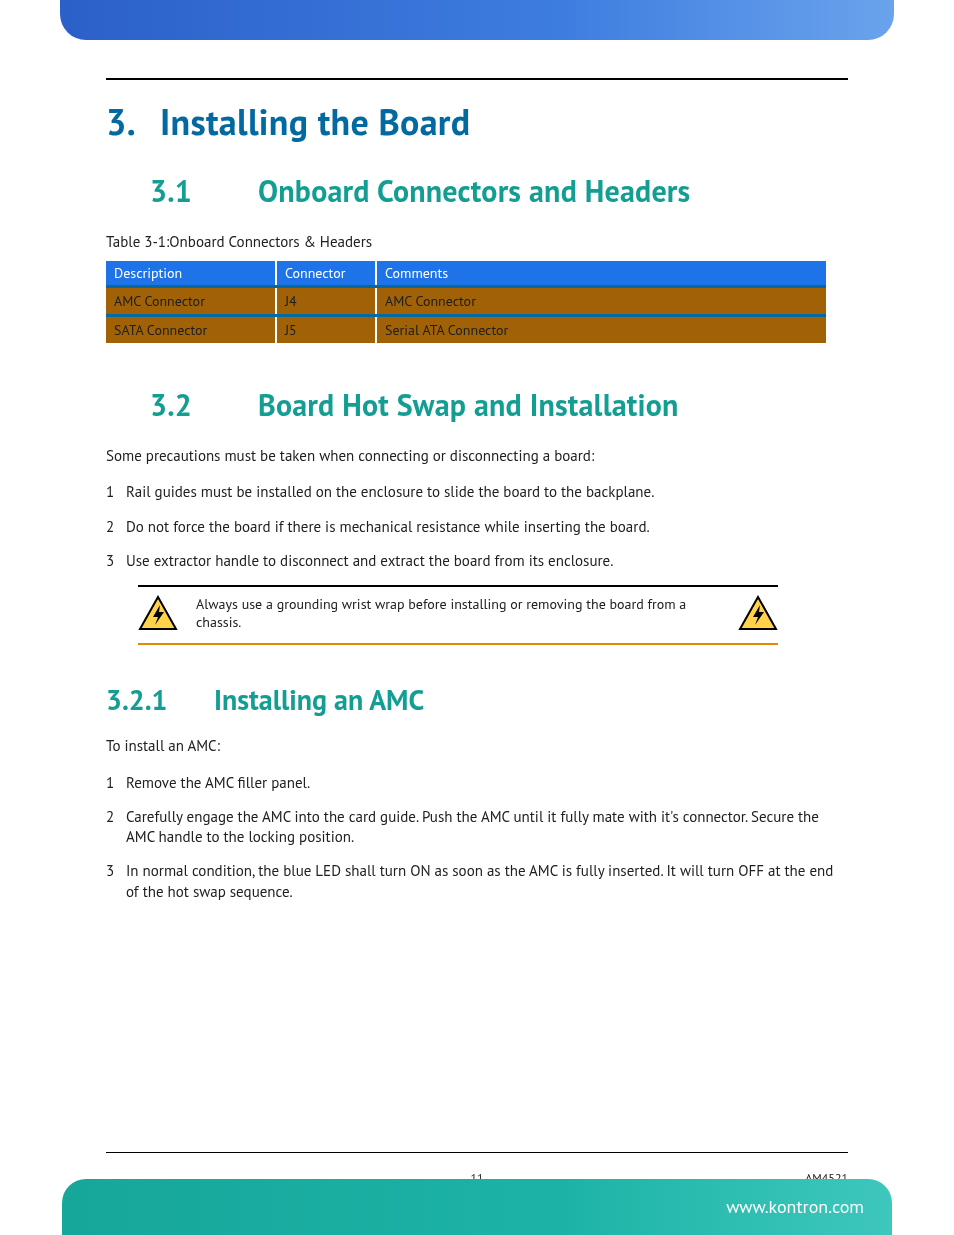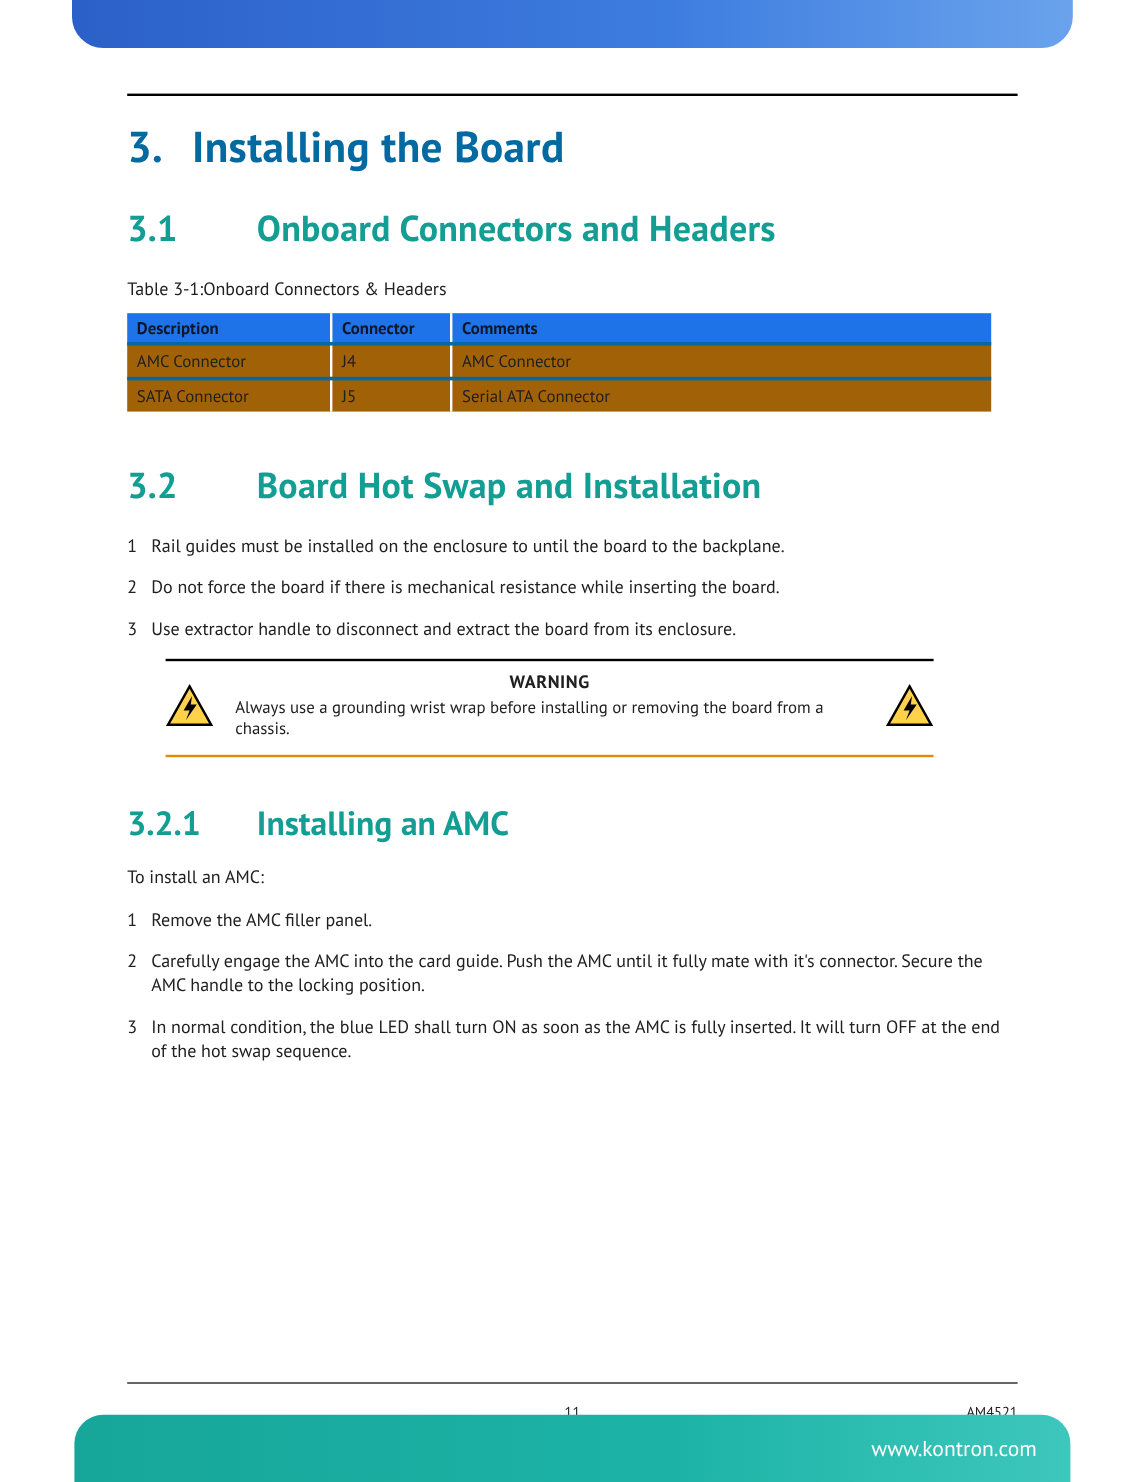--- a/index.html
+++ b/index.html
@@ -37,42 +37,42 @@
     margin-bottom: 26px;
   }
   h1.chapter .num { display: inline-block; width: 54px; }
   h2.section {
     font-size: 30px;
     font-weight: 700;
     color: #149e93;
     letter-spacing: 0.2px;
     margin-bottom: 22px;
   }
-  h2.section .num { display: inline-block; width: 108px; }
+  h2.section .num { display: inline-block; width: 108px; margin-left: 44px; }
   h3.subsection {
     font-size: 28px;
     font-weight: 700;
     color: #149e93;
     margin-bottom: 18px;
   }
   h3.subsection .num { display: inline-block; width: 108px; }
   .caption {
     font-size: 15px;
     margin-bottom: 10px;
   }
   table.conn {
     width: 720px;
     border-collapse: collapse;
     font-size: 14px;
     margin-bottom: 42px;
   }
   table.conn th {
     background: #1f73e8;
-    color: #0f172a;
-    font-weight: 700;
+    color: #ffffff;
+    font-weight: 400;
     text-align: left;
     padding: 3px 8px;
     border-right: 2px solid #fff;
   }
   table.conn th:last-child { border-right: none; }
   table.conn td {
     background: #a16207;
     padding: 4px 8px;
     border-top: 3px solid #0369a1;
     border-right: 2px solid #fff;
@@ -183,45 +183,45 @@
         <td>J5</td>
         <td>Serial ATA Connector</td>
       </tr>
     </tbody>
   </table>
 
   <h2 class="section">
     <span class="num">3.2</span><span>Board Hot Swap and Installation</span>
   </h2>
 
+  <p class="body">Some precautions must be taken when connecting or disconnecting a board:</p>
 
   <ol class="steps">
     <li>
         <span class="n">1</span>
-        <span class="t">Rail guides must be installed on the enclosure to until the board to the backplane.</span>
+        <span class="t">Rail guides must be installed on the enclosure to slide the board to the backplane.</span>
       </li>
     <li>
         <span class="n">2</span>
         <span class="t">Do not force the board if there is mechanical resistance while inserting the board.</span>
       </li>
     <li>
         <span class="n">3</span>
         <span class="t">Use extractor handle to disconnect and extract the board from its enclosure.</span>
       </li>
   </ol>
 
   <div class="warn-box">
     <span class="warn-icon">
       <svg width="40" height="36" viewBox="0 0 40 36">
         <polygon points="20,2 38,34 2,34" fill="#ffd24a" stroke="#000" stroke-width="2"></polygon>
         <path d="M22 10 L15 22 L20 22 L17 30 L26 17 L21 17 Z" fill="#000"></path>
       </svg>
     </span>
     <div class="warn-text">
-      <div class="wtitle">WARNING</div>
       <div>Always use a grounding wrist wrap before installing or removing the board from a chassis.</div>
     </div>
     <span class="warn-icon">
       <svg width="40" height="36" viewBox="0 0 40 36">
         <polygon points="20,2 38,34 2,34" fill="#ffd24a" stroke="#000" stroke-width="2"></polygon>
         <path d="M22 10 L15 22 L20 22 L17 30 L26 17 L21 17 Z" fill="#000"></path>
       </svg>
     </span>
   </div>
 

